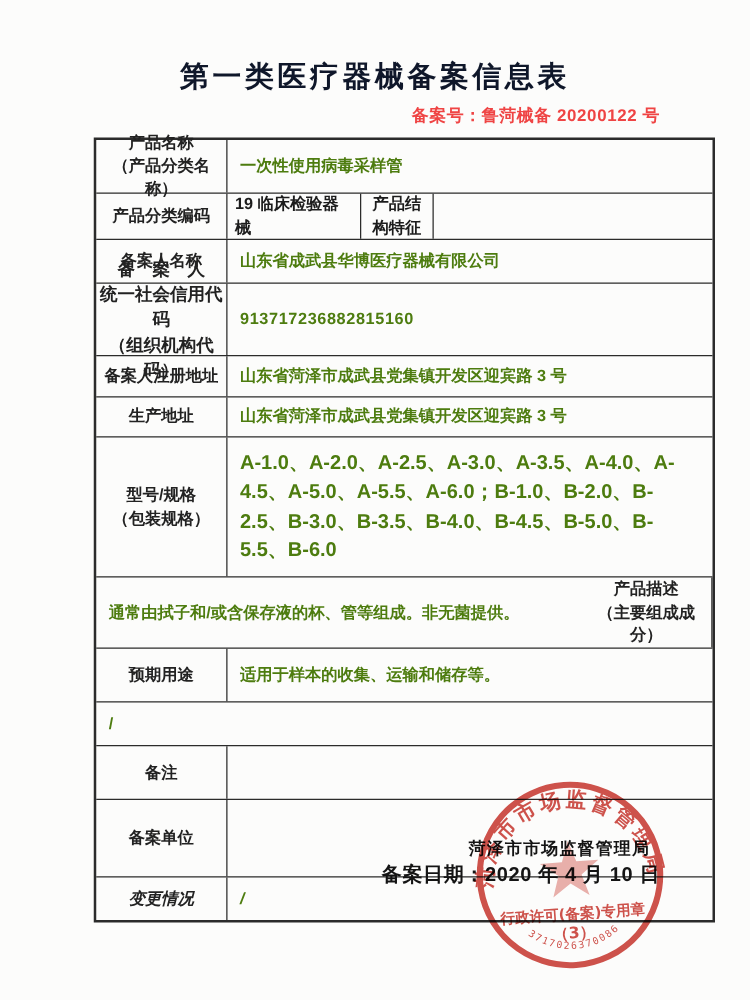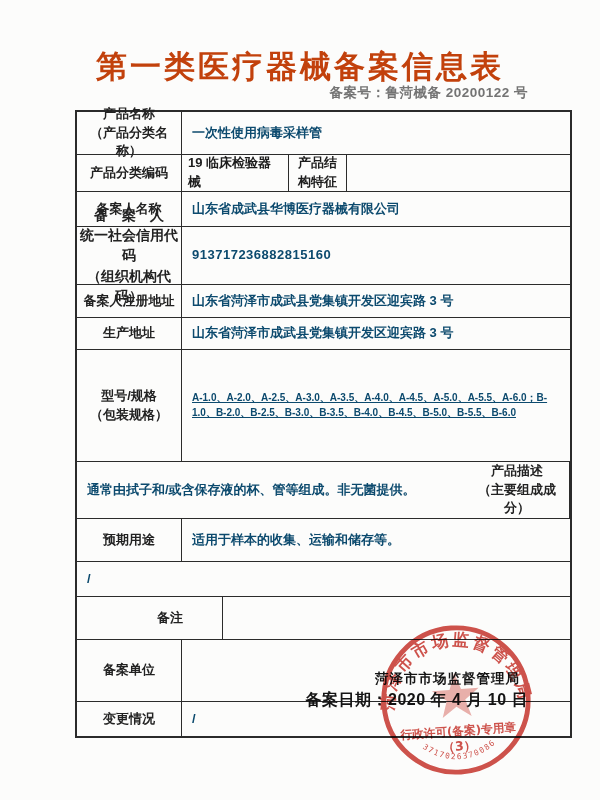--- a/index.html
+++ b/index.html
@@ -8,56 +8,56 @@
     background:#e9e9e7;
     font-family:"Liberation Sans","DejaVu Sans",sans-serif;
     color:#1c1c1c;
   }
   .page{
     position:relative;width:600px;height:800px;
     background:#fcfcfb;overflow:hidden;
   }
   .doc-title{
     position:absolute;top:46px;left:0;width:600px;
-    text-align:center;font-size:31px;font-weight:bold;
-    letter-spacing:3px;color:#c2410c;
+    text-align:center;font-size:23px;font-weight:bold;
+    letter-spacing:3px;color:#0f172a;
   }
   .record-no{
     position:absolute;top:84px;right:72px;
-    font-size:13.5px;font-weight:bold;color:#737373;
+    font-size:13.5px;font-weight:bold;color:#ef4444;
     letter-spacing:0.5px;
   }
   .form-table{
     position:absolute;left:75px;top:110px;width:497px;
     border:2px solid #2b2b2b;
     box-sizing:border-box;
     background:transparent;
   }
   .t-row{
     display:flex;
     border-bottom:1.5px solid #2b2b2b;
     box-sizing:border-box;
   }
-  .t-row:last-child{border-bottom:none;}
+  .t-row:last-child{border-bottom:none;font-style:italic;}
   .cell{
     box-sizing:border-box;
     display:flex;align-items:center;
     font-size:13px;line-height:1.45;
   }
   .cell-label{
     width:105px;flex:0 0 105px;
     justify-content:center;text-align:center;
     border-right:1.5px solid #2b2b2b;
     font-weight:bold;color:#222;
     white-space:pre-line;
     padding:2px 3px;
   }
   .cell-value{
     flex:1;padding:3px 10px;
-    font-weight:bold;color:#0c4a6e;
+    font-weight:bold;color:#4d7c0f;
     text-align:left;
   }
   .cell-sub-label{
     width:58px;flex:0 0 58px;
     justify-content:center;text-align:left;
     border-right:1.5px solid #2b2b2b;
     font-weight:bold;padding:2px 3px;
     white-space:pre-line;
   }
   .cell-mid{
@@ -127,39 +127,39 @@
     </div>
 
     <div class="t-row" style="height:32px;">
       <div class="cell cell-label">生产地址</div>
       <div class="cell cell-value">山东省菏泽市成武县党集镇开发区迎宾路 3 号</div>
     </div>
 
     <div class="t-row" style="height:112px;">
       <div class="cell cell-label">型号/规格
 （包装规格）</div>
-      <div class="cell cell-value" style="font-size:10px;text-decoration:underline;">A-1.0、A-2.0、A-2.5、A-3.0、A-3.5、A-4.0、A-4.5、A-5.0、A-5.5、A-6.0；B-1.0、B-2.0、B-2.5、B-3.0、B-3.5、B-4.0、B-4.5、B-5.0、B-5.5、B-6.0</div>
+      <div class="cell cell-value" style="font-size:16px;">A-1.0、A-2.0、A-2.5、A-3.0、A-3.5、A-4.0、A-4.5、A-5.0、A-5.5、A-6.0；B-1.0、B-2.0、B-2.5、B-3.0、B-3.5、B-4.0、B-4.5、B-5.0、B-5.5、B-6.0</div>
     </div>
 
     <div class="t-row" style="height:57px;">
       <div class="cell cell-value">通常由拭子和/或含保存液的杯、管等组成。非无菌提供。</div>
       <div class="cell cell-label">产品描述
 （主要组成成分）</div>
     </div>
 
     <div class="t-row" style="height:43px;">
       <div class="cell cell-label">预期用途</div>
       <div class="cell cell-value">适用于样本的收集、运输和储存等。</div>
     </div>
 
     <div class="t-row" style="height:35px;">
       <div class="cell cell-value">/</div>
     </div>
 
-    <div class="t-row" style="height:43px;padding-left:41px;">
+    <div class="t-row" style="height:43px;">
       <div class="cell cell-label">备注</div>
     </div>
 
     <div class="t-row" style="height:62px;">
       <div class="cell cell-label">备案单位</div>
       <div class="cell cell-value"></div>
     </div>
 
     <div class="t-row" style="height:34px;">
       <div class="cell cell-label">变更情况</div>

